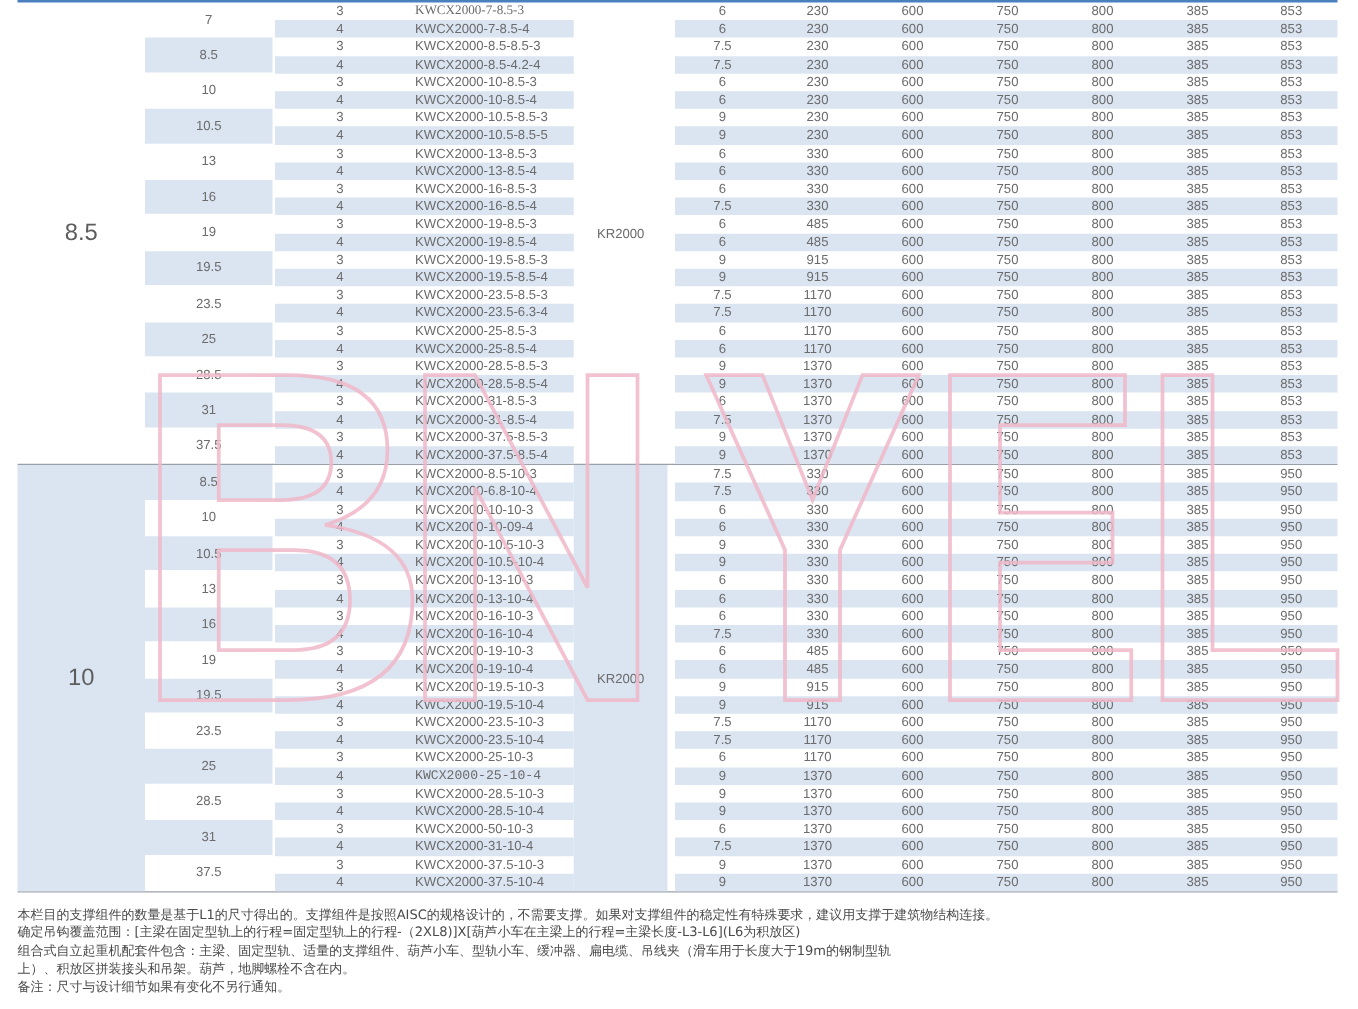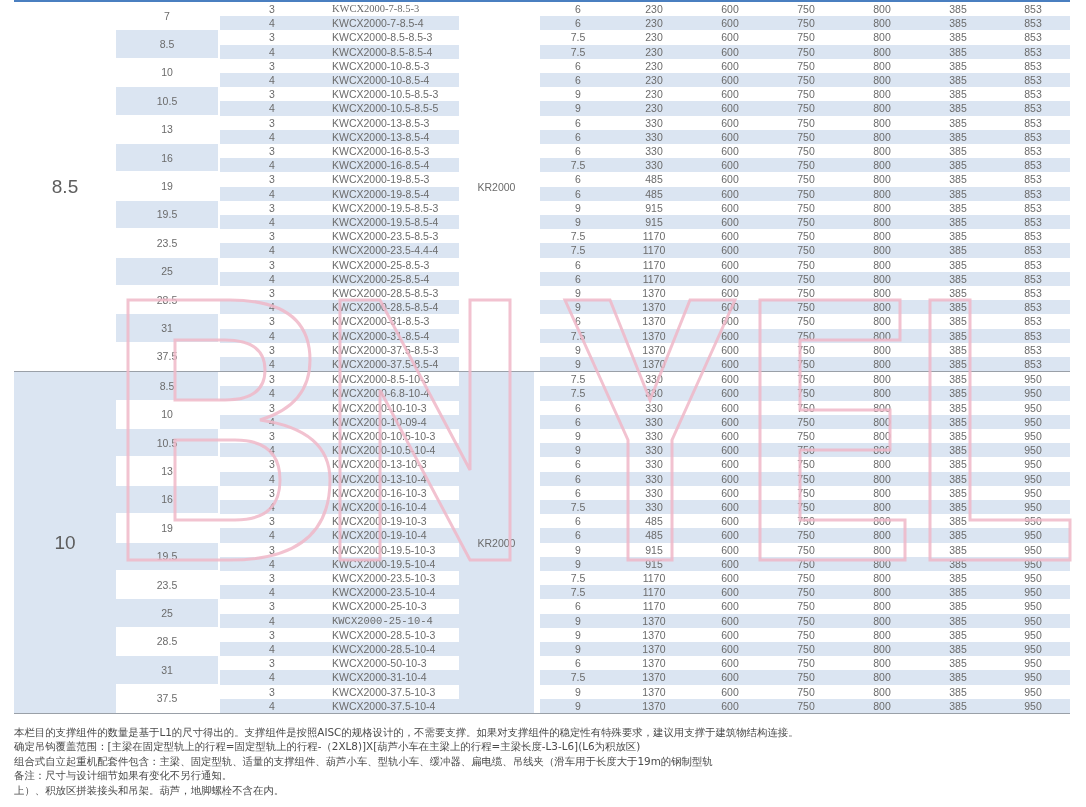--- a/index.html
+++ b/index.html
@@ -61,21 +61,21 @@
         <span class="cell" style="left:678px;width:76px;">600</span>
         <span class="cell" style="left:754px;width:76px;">750</span>
         <span class="cell" style="left:830px;width:76px;">800</span>
         <span class="cell" style="left:906px;width:76px;">385</span>
         <span class="cell" style="left:982px;width:74px;">853</span>
       </div>
       <div class="band hl" style="left:206px;width:239px;top:42.599999999999994px;"></div>
       <div class="band hl" style="left:526px;width:530px;top:42.599999999999994px;"></div>
       <div class="row" style="top:42.599999999999994px;width:1056px;">
         <span class="cell" style="left:206px;width:104px;">4</span>
-        <span class="cell model" style="left:318px;width:127px;">KWCX2000-8.5-8.5-4</span>
+        <span class="cell model" style="left:318px;width:127px;">KWCX2000-8.5-4.2-4</span>
         <span class="cell" style="left:526px;width:76px;">7.5</span>
         <span class="cell" style="left:602px;width:76px;">230</span>
         <span class="cell" style="left:678px;width:76px;">600</span>
         <span class="cell" style="left:754px;width:76px;">750</span>
         <span class="cell" style="left:830px;width:76px;">800</span>
         <span class="cell" style="left:906px;width:76px;">385</span>
         <span class="cell" style="left:982px;width:74px;">853</span>
       </div>
       <div class="span-cell" style="left:102px;width:102px;top:56.8px;height:27.4px;font-size:10.5px;">10</div>
       <div class="row" style="top:56.8px;width:1056px;">
@@ -236,21 +236,21 @@
         <span class="cell" style="left:678px;width:76px;">600</span>
         <span class="cell" style="left:754px;width:76px;">750</span>
         <span class="cell" style="left:830px;width:76px;">800</span>
         <span class="cell" style="left:906px;width:76px;">385</span>
         <span class="cell" style="left:982px;width:74px;">853</span>
       </div>
       <div class="band hl" style="left:206px;width:239px;top:241.39999999999998px;"></div>
       <div class="band hl" style="left:526px;width:530px;top:241.39999999999998px;"></div>
       <div class="row" style="top:241.39999999999998px;width:1056px;">
         <span class="cell" style="left:206px;width:104px;">4</span>
-        <span class="cell model" style="left:318px;width:127px;">KWCX2000-23.5-4.4-4</span>
+        <span class="cell model" style="left:318px;width:127px;">KWCX2000-23.5-6.3-4</span>
         <span class="cell" style="left:526px;width:76px;">7.5</span>
         <span class="cell" style="left:602px;width:76px;">1170</span>
         <span class="cell" style="left:678px;width:76px;">600</span>
         <span class="cell" style="left:754px;width:76px;">750</span>
         <span class="cell" style="left:830px;width:76px;">800</span>
         <span class="cell" style="left:906px;width:76px;">385</span>
         <span class="cell" style="left:982px;width:74px;">853</span>
       </div>
       <div class="span-cell hl" style="left:102px;width:102px;top:255.6px;height:27.4px;font-size:10.5px;">25</div>
       <div class="row" style="top:255.6px;width:1056px;">
@@ -656,22 +656,22 @@
         <span class="cell" style="left:906px;width:76px;">385</span>
         <span class="cell" style="left:982px;width:74px;">950</span>
       </div>
     </div>
   </div>
 
 <div class="notes">
   <div>本栏目的支撑组件的数量是基于L1的尺寸得出的。支撑组件是按照AISC的规格设计的，不需要支撑。如果对支撑组件的稳定性有特殊要求，建议用支撑于建筑物结构连接。</div>
   <div>确定吊钩覆盖范围：[主梁在固定型轨上的行程=固定型轨上的行程-（2XL8)]X[葫芦小车在主梁上的行程=主梁长度-L3-L6](L6为积放区)</div>
   <div>组合式自立起重机配套件包含：主梁、固定型轨、适量的支撑组件、葫芦小车、型轨小车、缓冲器、扁电缆、吊线夹（滑车用于长度大于19m的钢制型轨</div>
+  <div>上）、积放区拼装接头和吊架。葫芦，地脚螺栓不含在内。</div>
   <div>备注：尺寸与设计细节如果有变化不另行通知。</div>
-  <div>上）、积放区拼装接头和吊架。葫芦，地脚螺栓不含在内。</div>
 </div>
 
 <svg class="wm" viewBox="0 0 1086 807">
   <g fill="none" stroke="#f0b8c8" stroke-width="3" opacity="0.85">
     <path d="M128 300 L128 560 L230 560 Q330 560 330 480 Q330 430 260 420 Q310 405 310 360 Q310 300 230 300 Z M175 340 L225 340 Q265 340 265 370 Q265 400 225 400 L175 400 Z M175 440 L235 440 Q280 440 280 480 Q280 520 235 520 L175 520 Z"></path>
     <path d="M340 560 L340 300 L380 300 L470 470 L470 300 L510 300 L510 560 L470 560 L380 390 L380 560 Z"></path>
     <path d="M565 300 L610 300 L650 400 L690 300 L735 300 L672 440 L672 560 L628 560 L628 440 Z"></path>
     <path d="M760 300 L900 300 L900 340 L800 340 L800 410 L890 410 L890 450 L800 450 L800 520 L905 520 L905 560 L760 560 Z"></path>
     <path d="M930 300 L970 300 L970 520 L1070 520 L1070 560 L930 560 Z"></path>
   </g>

